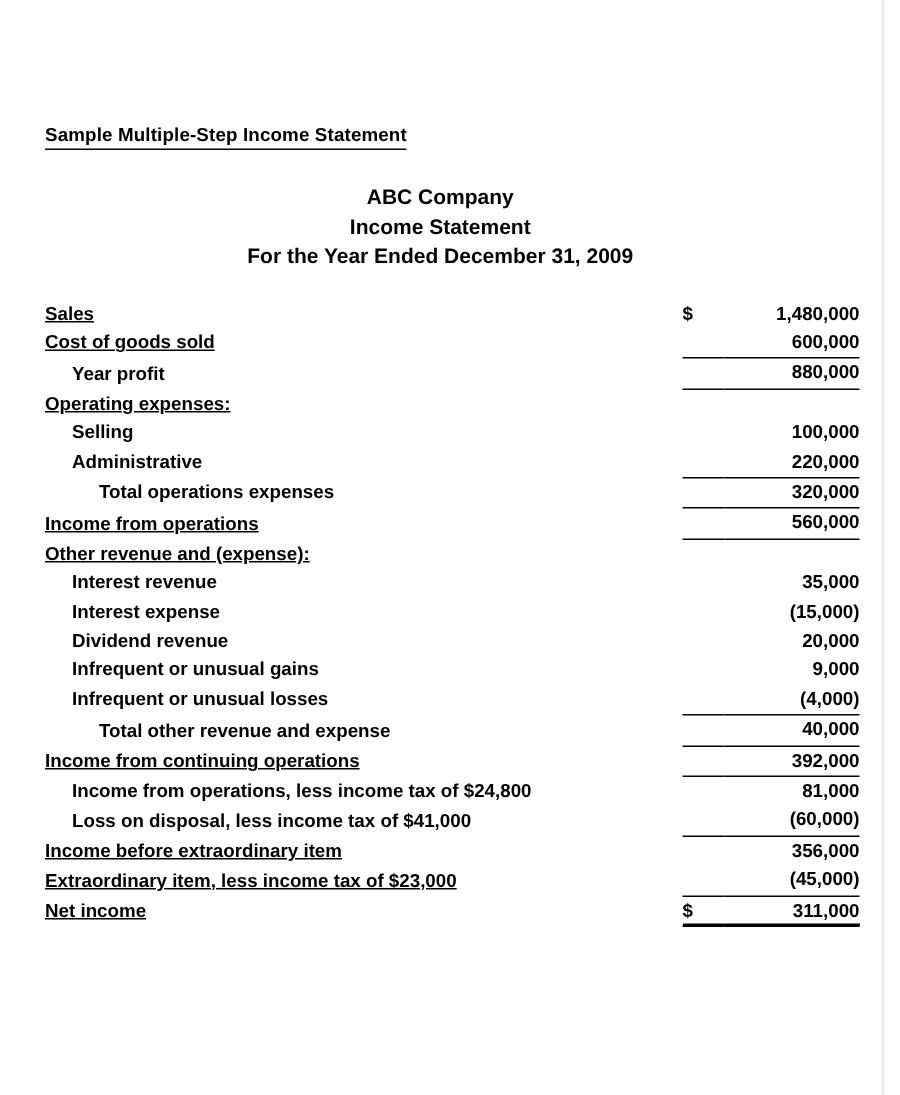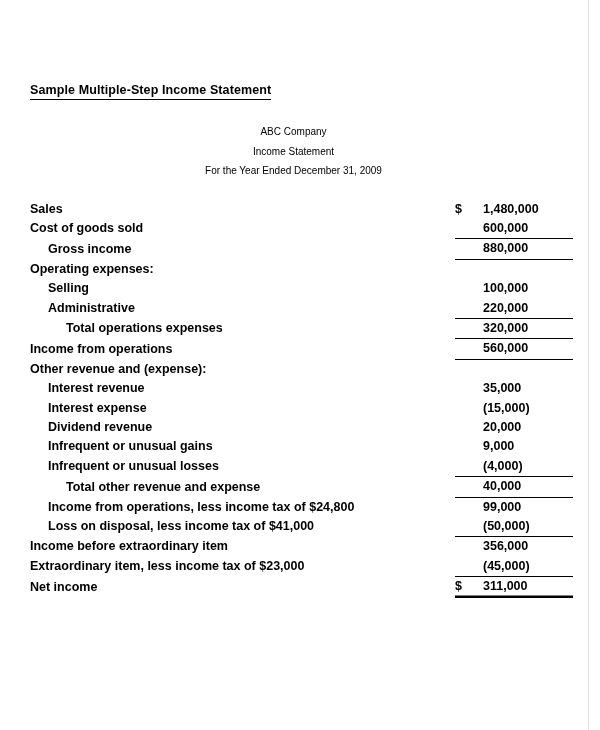--- a/index.html
+++ b/index.html
@@ -48,22 +48,22 @@
     padding-bottom: 1px;
     line-height: 15px;
   }
 
   .heading-block {
     margin-top: 22px;
     text-align: center;
     padding-right: 16px;
   }
   .heading-line {
-    font-size: 10px;
-    font-weight: normal;
+    font-size: 14px;
+    font-weight: bold;
     line-height: 19.5px;
     white-space: nowrap;
   }
 
   table.stmt {
     margin-top: 19px;
     border-collapse: collapse;
     width: 543px;
     table-layout: fixed;
   }
@@ -76,24 +76,24 @@
     vertical-align: bottom;
     white-space: nowrap;
   }
 
   col.c-label  { width: 425px; }
   col.c-sym    { width: 28px;  }
   col.c-amount { width: 90px;  }
 
   td.label { text-align: left; }
   td.sym   { text-align: left; padding-left: 0px; }
-  td.amt   { text-align: left; padding-right: 1px; }
+  td.amt   { text-align: right; padding-right: 1px; }
 
   
-  .ind0 { padding-left: 0px !important; }
+  .ind0 { padding-left: 0px !important; text-decoration: underline; }
   .ind1 { padding-left: 18px !important; }
   .ind2 { padding-left: 36px !important; }
 
   
   tr.rule-top > td.sym,
   tr.rule-top > td.amt {
     border-top: 1.4px solid #000;
   }
   tr.rule-bottom > td.sym,
   tr.rule-bottom > td.amt {
@@ -131,21 +131,21 @@
           <td class="label ind0">Sales</td>
           <td class="sym">$</td>
           <td class="amt">1,480,000</td>
         </tr>
         <tr class="rule-bottom">
           <td class="label ind0">Cost of goods sold</td>
           <td class="sym"></td>
           <td class="amt">600,000</td>
         </tr>
         <tr class="rule-bottom">
-          <td class="label ind1">Gross income</td>
+          <td class="label ind1">Year profit</td>
           <td class="sym"></td>
           <td class="amt">880,000</td>
         </tr>
         <tr>
           <td class="label ind0">Operating expenses:</td>
           <td class="sym"></td>
           <td class="amt"></td>
         </tr>
         <tr>
           <td class="label ind1">Selling</td>
@@ -195,29 +195,34 @@
         <tr class="rule-bottom">
           <td class="label ind1">Infrequent or unusual losses</td>
           <td class="sym"></td>
           <td class="amt">(4,000)</td>
         </tr>
         <tr class="rule-bottom">
           <td class="label ind2">Total other revenue and expense</td>
           <td class="sym"></td>
           <td class="amt">40,000</td>
         </tr>
+        <tr class="rule-bottom">
+          <td class="label ind0">Income from continuing operations</td>
+          <td class="sym"></td>
+          <td class="amt">392,000</td>
+        </tr>
         <tr>
           <td class="label ind1">Income from operations, less income tax of $24,800</td>
           <td class="sym"></td>
-          <td class="amt">99,000</td>
+          <td class="amt">81,000</td>
         </tr>
         <tr class="rule-bottom">
           <td class="label ind1">Loss on disposal, less income tax of $41,000</td>
           <td class="sym"></td>
-          <td class="amt">(50,000)</td>
+          <td class="amt">(60,000)</td>
         </tr>
         <tr>
           <td class="label ind0">Income before extraordinary item</td>
           <td class="sym"></td>
           <td class="amt">356,000</td>
         </tr>
         <tr>
           <td class="label ind0">Extraordinary item, less income tax of $23,000</td>
           <td class="sym"></td>
           <td class="amt">(45,000)</td>

